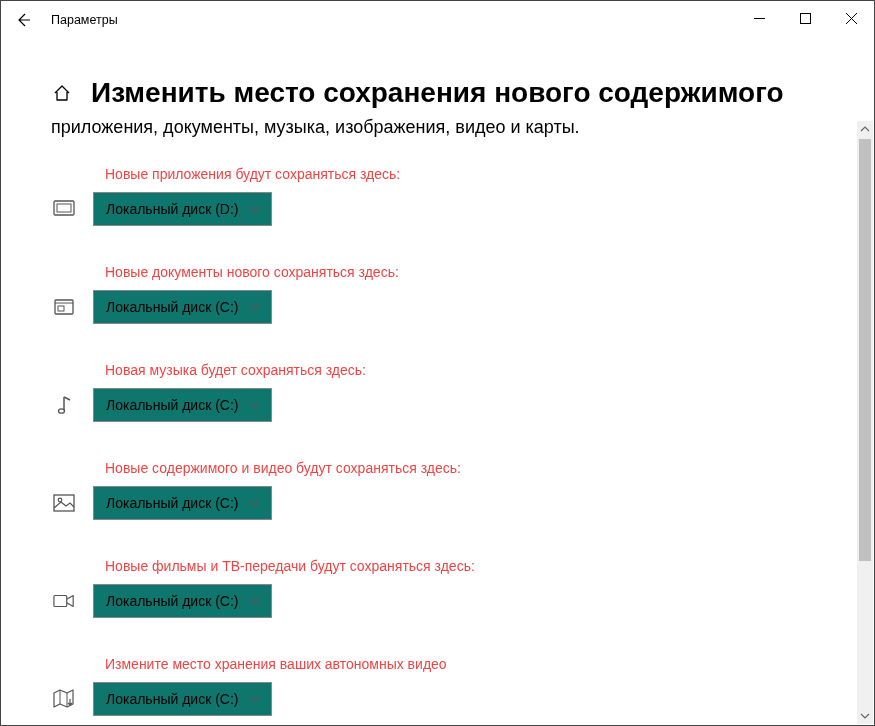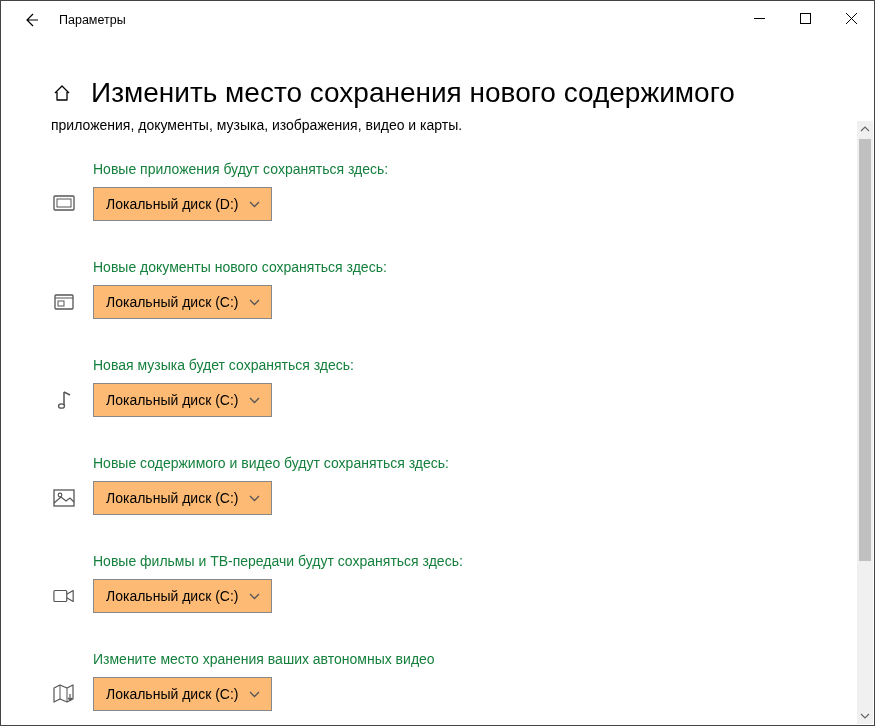--- a/index.html
+++ b/index.html
@@ -10,21 +10,20 @@
     height: 726px;
     overflow: hidden;
     position: relative;
     border: 1px solid #444;
   }
   
   .titlebar {
     height: 38px;
     display: flex;
     align-items: center;
-    padding-left: 8px;
   }
   .back-btn {
     width: 44px;
     height: 38px;
     display: flex;
     align-items: center;
     justify-content: center;
     cursor: pointer;
   }
   .wintitle {
@@ -56,39 +55,39 @@
   .home-icon {
     width: 22px;
     height: 22px;
     margin-right: 18px;
     display: flex;
     align-items: center;
     justify-content: center;
   }
   .page-title {
     font-size: 28px;
-    font-weight: 400;
+    font-weight: 700;
     color: #000;
   }
   .subtitle {
-    font-size: 14px;
+    font-size: 18px;
     color: #000;
     padding: 4px 0 0 50px;
   }
   
   .content {
     padding: 28px 0 0 52px;
   }
   .setting {
     margin-bottom: 38px;
   }
   .setting-label {
     font-size: 14px;
-    color: #15803d;
-    margin-left: 40px;
+    color: #ef4444;
+    margin-left: 52px;
     margin-bottom: 10px;
   }
   .setting-row {
     display: flex;
     align-items: center;
   }
   .setting-icon {
     width: 22px;
     height: 22px;
     display: flex;
@@ -99,21 +98,21 @@
   }
   .dropdown {
     height: 34px;
     min-width: 150px;
     border: 1.5px solid #888;
     display: flex;
     align-items: center;
     padding: 0 10px 0 12px;
     font-size: 14px;
     cursor: pointer;
-    background: #fdba74;
+    background: #0f766e;
   }
   .dropdown .dd-text { margin-right: 10px; }
   .dropdown .dd-arrow {
     width: 12px;
     height: 12px;
     display: flex;
     align-items: center;
     justify-content: center;
   }
   

